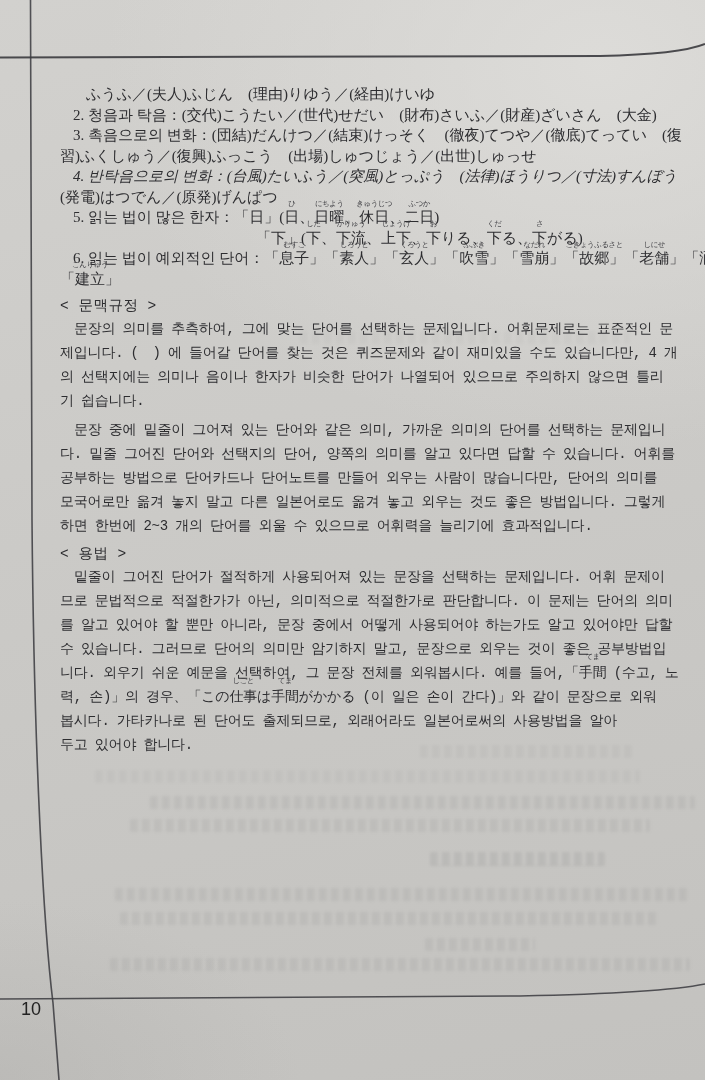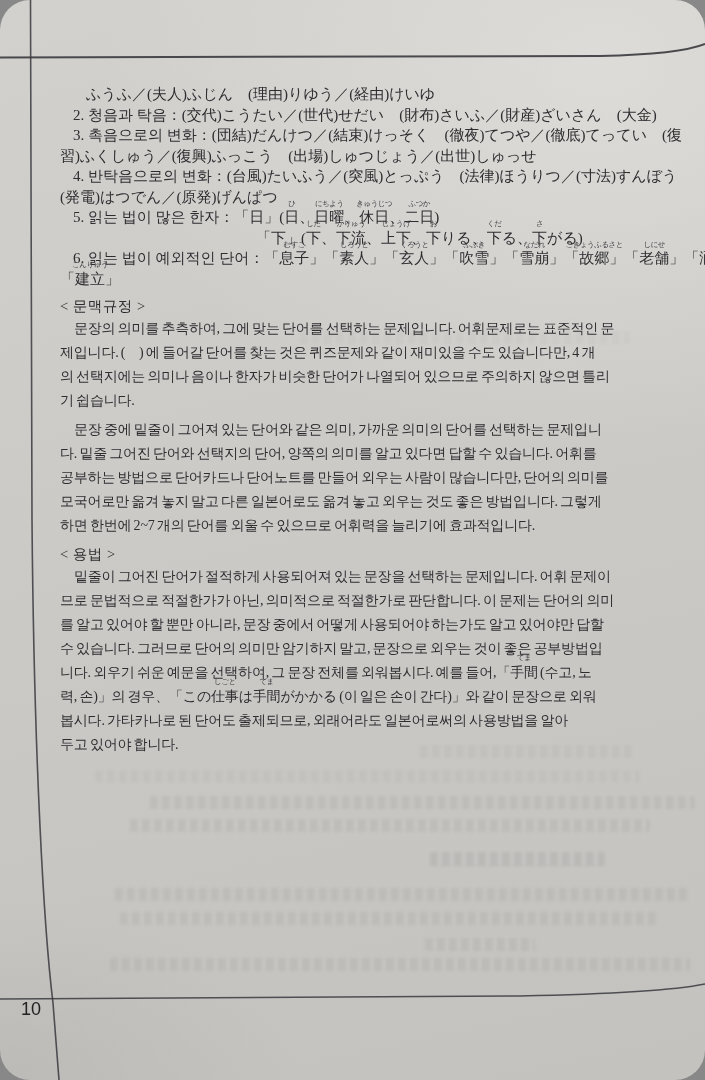--- a/index.html
+++ b/index.html
@@ -4,29 +4,28 @@
 <style>
   html,body{margin:0;padding:0;background:#888;}
   .page{
     position:relative;width:705px;height:1080px;overflow:hidden;
     background:
       radial-gradient(ellipse 900px 700px at 85% 6%, rgba(222,221,218,.9) 0%, rgba(222,221,218,0) 55%),
       radial-gradient(ellipse 500px 300px at 0% 100%, rgba(176,175,172,.45) 0%, rgba(176,175,172,0) 60%),
       linear-gradient(168deg,#d2d1ce 0%,#cbcac7 45%,#c3c2bf 100%);
     font-family:"Liberation Serif","DejaVu Serif",serif;
     color:#2d2d30;
-    border-radius:30px;
   }
   .borders{position:absolute;left:0;top:0;width:705px;height:1080px;pointer-events:none;}
   .content{position:absolute;left:60px;top:84px;width:606px;}
   .ln{white-space:nowrap;overflow:visible;}
   .list .ln{height:20.5px;line-height:20.5px;font-size:15px;letter-spacing:0;}
   .para .ln{height:24px;line-height:24px;font-size:14px;letter-spacing:-0.2px;word-spacing:-1px;}
   .list{margin-bottom:6px;}
-  .sec{margin-top:5px;}
+  .sec{margin-top:5px;font-family:Liberation Mono, monospace;}
   .hd{font-size:14.5px;height:22px;line-height:22px;font-weight:normal;margin:0;letter-spacing:0.5px;}
   .rbase{position:relative;display:inline-block;}
   .rtext{
     position:absolute;top:-7.5px;left:50%;transform:translateX(-50%);
     font-size:7.5px;line-height:1;letter-spacing:-0.5px;color:#3c3c40;white-space:nowrap;
   }
   .pageno{position:absolute;left:21px;top:999px;font-family:"Liberation Sans","DejaVu Sans",sans-serif;font-size:18px;color:#222;}
   .ghost{
     position:absolute;height:13px;border-radius:2px;
     background:repeating-linear-gradient(90deg,#78787a 0px,#8a8a88 8px,transparent 8px,transparent 12px);
@@ -44,21 +43,21 @@
     <path d="M30.5,0 L32,520 C34,760 44,930 53,1003 L59,1080" fill="none" stroke="#3a3a3e" stroke-width="1.6" opacity="0.85"></path>
     <path d="M0,999 L520,996 C620,994 676,990 705,984" fill="none" stroke="#3a3a3e" stroke-width="1.4" opacity="0.85"></path>
   </svg>
 
   <div class="content">
     <div class="block list">
         <div class="ln" style="padding-left: 26px;">ふうふ／(夫人)ふじん　(理由)りゆう／(経由)けいゆ</div>
         <div class="ln" style="padding-left: 13px; font-family: Liberation Serif, serif;">2. 청음과 탁음：(交代)こうたい／(世代)せだい　(財布)さいふ／(財産)ざいさん　(大金)</div>
         <div class="ln" style="padding-left: 13px;">3. 촉음으로의 변화：(団結)だんけつ／(結束)けっそく　(徹夜)てつや／(徹底)てってい　(復</div>
         <div class="ln">習)ふくしゅう／(復興)ふっこう　(出場)しゅつじょう／(出世)しゅっせ</div>
-        <div class="ln" style="padding-left: 13px;">4. 반탁음으로의 변화：(台風)たいふう／(突風)とっぷう　(法律)ほうりつ／(寸法)すんぼう</div>
+        <div class="ln" style="padding-left: 13px; font-style: italic;">4. 반탁음으로의 변화：(台風)たいふう／(突風)とっぷう　(法律)ほうりつ／(寸法)すんぼう</div>
         <div class="ln">(発電)はつでん／(原発)げんぱつ</div>
         <div class="ln" style="padding-left: 13px;">5. 읽는 법이 많은 한자：「日」(<span class="rbase"><span class="rtext">ひ</span>日</span>、<span class="rbase"><span class="rtext">にちよう</span>日曜</span>、<span class="rbase"><span class="rtext">きゅうじつ</span>休日</span>、<span class="rbase"><span class="rtext">ふつか</span>二日</span>)</div>
         <div class="ln" style="padding-left: 196px;">「下」(<span class="rbase"><span class="rtext">した</span>下</span>、<span class="rbase"><span class="rtext">かりゅう</span>下流</span>、<span class="rbase"><span class="rtext">じょうげ</span>上下</span>、<span class="rbase"><span class="rtext">お</span>下</span>りる、<span class="rbase"><span class="rtext">くだ</span>下</span>る、<span class="rbase"><span class="rtext">さ</span>下</span>がる)</div>
         <div class="ln" style="padding-left: 13px;">6. 읽는 법이 예외적인 단어：「<span class="rbase"><span class="rtext">むすこ</span>息子</span>」「<span class="rbase"><span class="rtext">しろうと</span>素人</span>」「<span class="rbase"><span class="rtext">くろうと</span>玄人</span>」「<span class="rbase"><span class="rtext">ふぶき</span>吹雪</span>」「<span class="rbase"><span class="rtext">なだれ</span>雪崩</span>」「<span class="rbase"><span class="rtext">こきょうふるさと</span>故郷</span>」「<span class="rbase"><span class="rtext">しにせ</span>老舗</span>」「<span class="rbase"><span class="rtext">しゃれ</span>洒落</span>」</div>
         <div class="ln">「<span class="rbase"><span class="rtext">こんりゅう</span>建立</span>」</div>
       </div>
 
     <section class="sec">
       <h3 class="hd">&lt; 문맥규정 &gt;</h3>
       <div class="para">
@@ -68,21 +67,21 @@
           <div class="ln">기 쉽습니다.</div>
         </div>
     </section>
 
     <section class="sec">
       <div class="para">
           <div class="ln" style="padding-left: 14px;">문장 중에 밑줄이 그어져 있는 단어와 같은 의미, 가까운 의미의 단어를 선택하는 문제입니</div>
           <div class="ln">다. 밑줄 그어진 단어와 선택지의 단어, 양쪽의 의미를 알고 있다면 답할 수 있습니다. 어휘를</div>
           <div class="ln">공부하는 방법으로 단어카드나 단어노트를 만들어 외우는 사람이 많습니다만, 단어의 의미를</div>
           <div class="ln">모국어로만 옮겨 놓지 말고 다른 일본어로도 옮겨 놓고 외우는 것도 좋은 방법입니다. 그렇게</div>
-          <div class="ln">하면 한번에 2~7 개의 단어를 외울 수 있으므로 어휘력을 늘리기에 효과적입니다.</div>
+          <div class="ln">하면 한번에 2~3 개의 단어를 외울 수 있으므로 어휘력을 늘리기에 효과적입니다.</div>
         </div>
     </section>
 
     <section class="sec">
       <h3 class="hd">&lt; 용법 &gt;</h3>
       <div class="para">
           <div class="ln" style="padding-left: 14px;">밑줄이 그어진 단어가 절적하게 사용되어져 있는 문장을 선택하는 문제입니다. 어휘 문제이</div>
           <div class="ln">므로 문법적으로 적절한가가 아닌, 의미적으로 적절한가로 판단합니다. 이 문제는 단어의 의미</div>
           <div class="ln">를 알고 있어야 할 뿐만 아니라, 문장 중에서 어떻게 사용되어야 하는가도 알고 있어야만 답할</div>
           <div class="ln">수 있습니다. 그러므로 단어의 의미만 암기하지 말고, 문장으로 외우는 것이 좋은 공부방법입</div>

